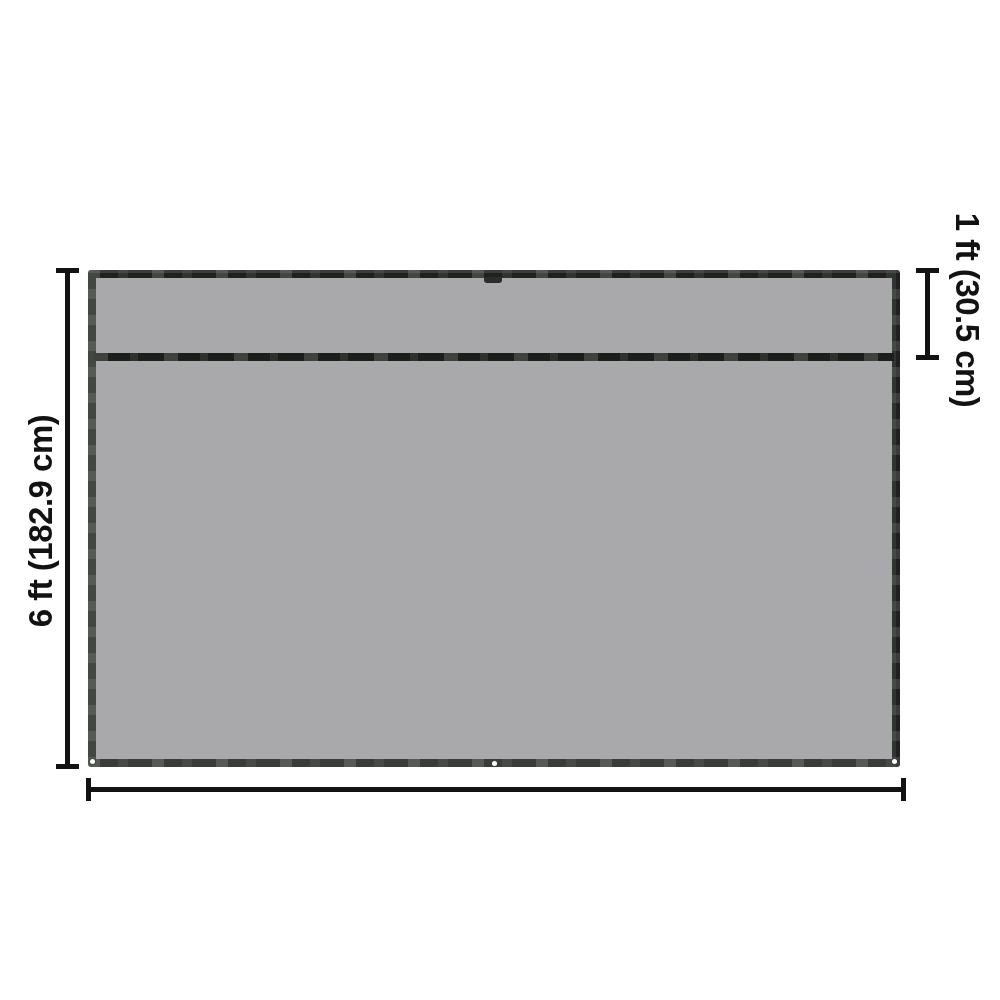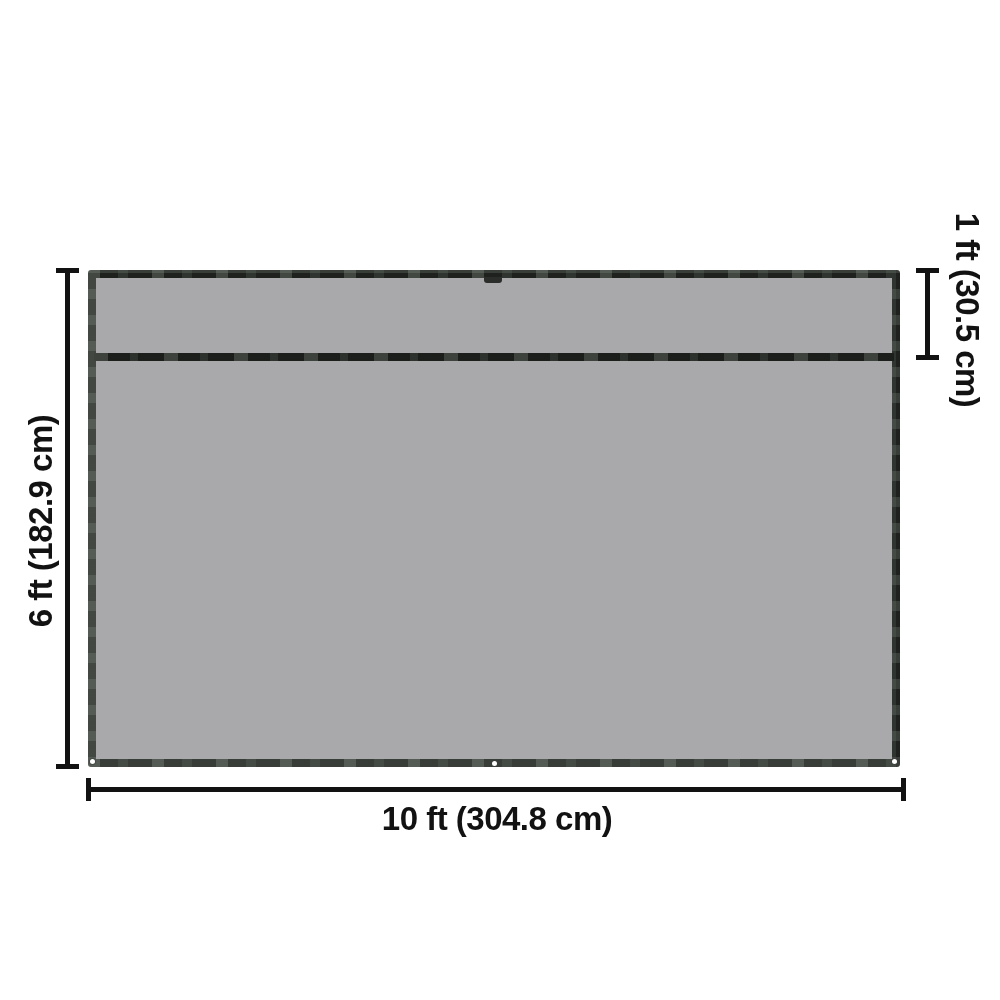--- a/index.html
+++ b/index.html
@@ -132,16 +132,15 @@
     <div class="grommet bl"></div>
     <div class="grommet bc"></div>
     <div class="grommet br"></div>
   </div>
 
   <div class="dim dim-v" id="dim-height"></div>
   <div class="dim dim-v" id="dim-flap"></div>
   <div class="dim dim-h" id="dim-width"></div>
 
   <div class="dim-label" id="label-height">6 ft (182.9 cm)</div>
-  <div class="dim-label" id="label-width">10 ft (304.8 cm)</div>
   <div class="dim-label" id="label-flap">1 ft (30.5 cm)</div>
 
 </div>
 
 </body></html>

